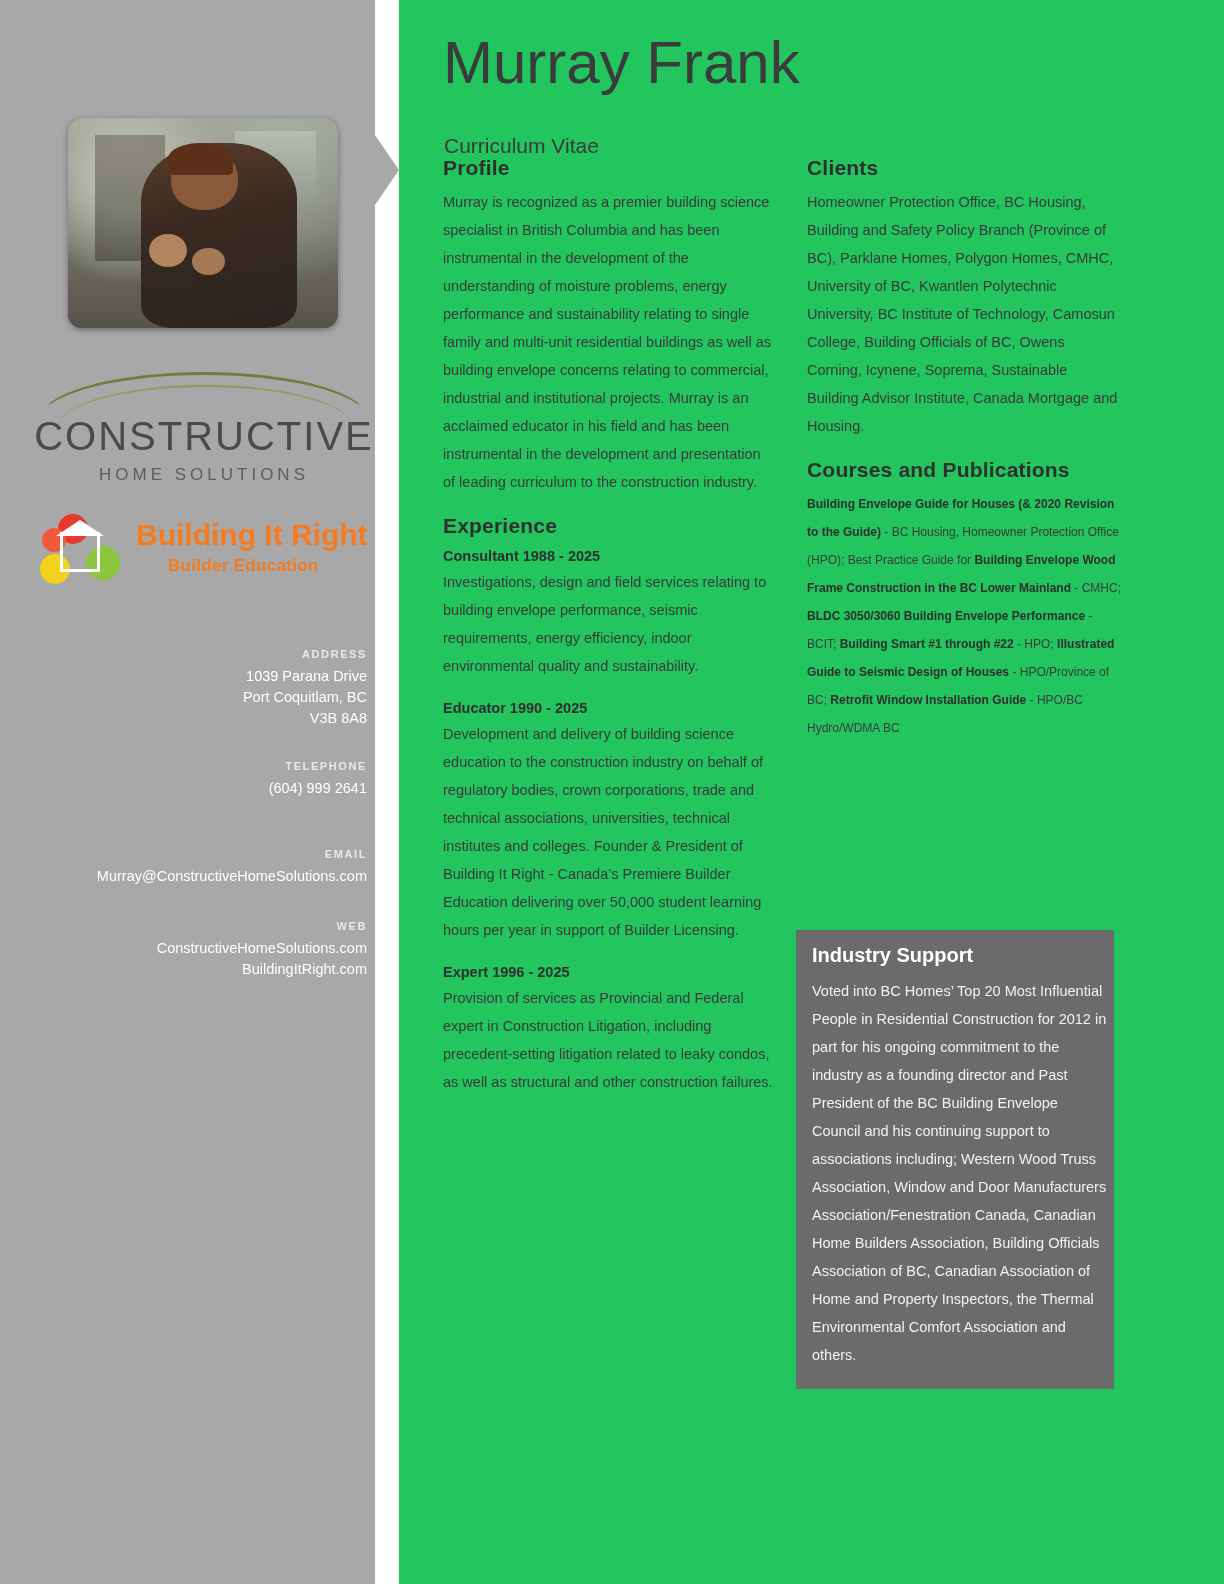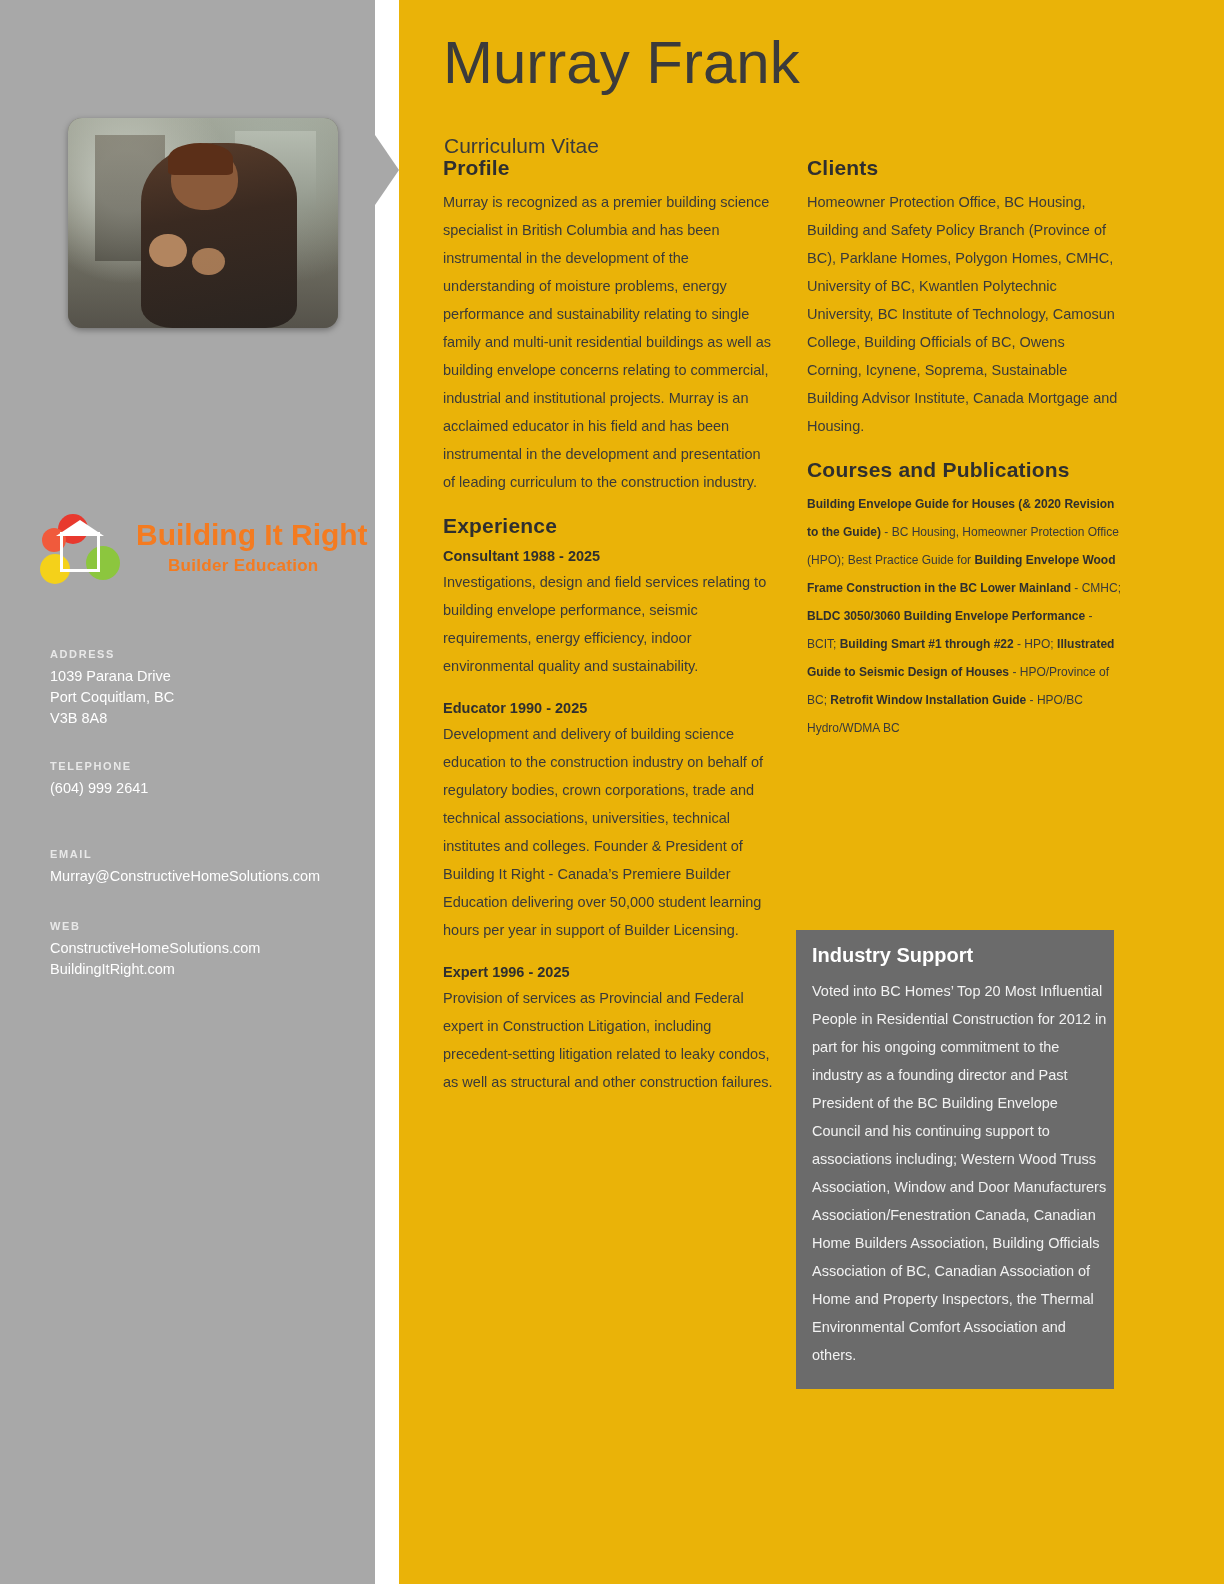--- a/index.html
+++ b/index.html
@@ -185,21 +185,21 @@
     color: #f47b20; letter-spacing: 0px;
     font-family: "Liberation Sans", sans-serif;
   }
   .logo-bir .t2 {
     position: absolute; left: 128px; top: 44px;
     font-size: 17px; font-weight: bold;
     color: #f47b20; letter-spacing: 0.3px; text-align: center;
   }
 
   
-  .contact { position: absolute; left: 50px; width: 310px; color: #ffffff; }
+  .contact { position: absolute; left: 57px; width: 310px; color: #ffffff; text-align: right; }
   .contact .hd {
     font-size: 11px;
     font-weight: bold;
     letter-spacing: 1.6px;
     color: #e8e8e8;
     margin-bottom: 6px;
   }
   .contact .ln {
     font-size: 14.5px;
     line-height: 21px;
@@ -208,21 +208,21 @@
   .c-address { top: 648px; }
   .c-tel { top: 760px; }
   .c-email { top: 848px; }
   .c-web { top: 920px; }
 
   
   .main {
     position: absolute;
     left: 399px; top: 0;
     width: 825px; height: 1584px;
-    background: #eab308;
+    background: #22c55e;
   }
   .name {
     position: absolute;
     left: 44px; top: 28px;
     font-size: 60px;
     font-weight: 300;
     color: #3b3b3b;
     letter-spacing: 0px;
     font-family: "Liberation Sans", sans-serif;
   }
@@ -306,20 +306,25 @@
     <div class="bg"></div>
     <div class="door"></div>
     <div class="window"></div>
     <div class="person"></div>
     <div class="head"></div>
     <div class="hair"></div>
     <div class="hand"></div>
     <div class="hand2"></div>
   </div>
 
+  <div class="logo-chs">
+    <div class="arc"></div>
+    <div class="word">CONSTRUCTIVE</div>
+    <div class="sub">HOME SOLUTIONS</div>
+  </div>
 
   <div class="logo-bir">
     <div class="mark">
       <div class="red"></div>
       <div class="red2"></div>
       <div class="yellow"></div>
       <div class="green"></div>
       <div class="house"></div>
       <div class="roof"></div>
     </div>

